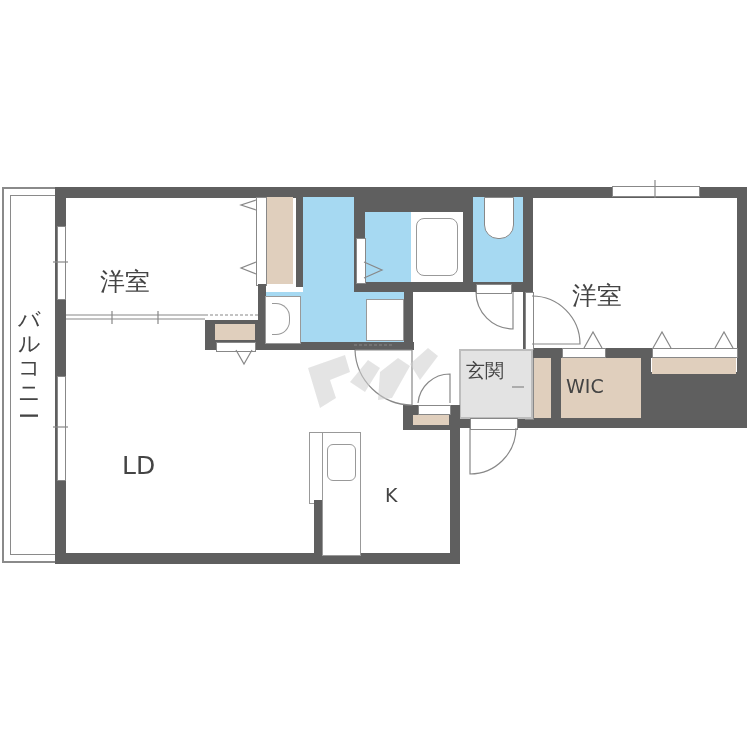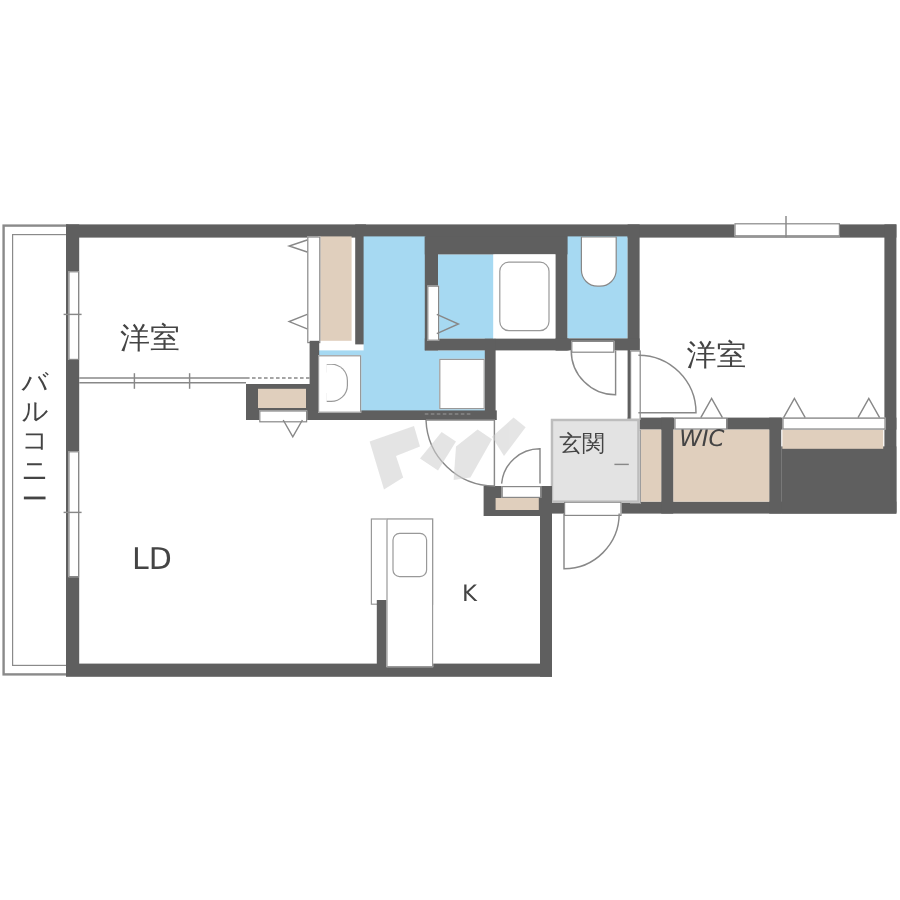--- a/index.html
+++ b/index.html
@@ -132,17 +132,17 @@
     <path d="M410 364 L428 348 L438 356 L420 380 Z"></path>
   </g>
 </svg>
 
 <div class="label big" style="left:100px;top:212px;width:120px;">
   <div>洋室</div>
 </div>
 <div class="label big" style="left:572px;top:226px;width:120px;">
   <div>洋室</div>
 </div>
-<div class="label big" style="left:110px;top:396px;width:140px;">
+<div class="label big" style="left:122px;top:396px;width:140px;">
   <div>LD</div>
 </div>
 <div class="label small" style="left:385px;top:485px;width:30px;">K</div>
-<div class="label small" style="left:566px;top:356px;width:70px;font-style:italic;">WIC</div>
+<div class="label small" style="left:566px;top:376px;width:70px;">WIC</div>
 
 </body></html>

